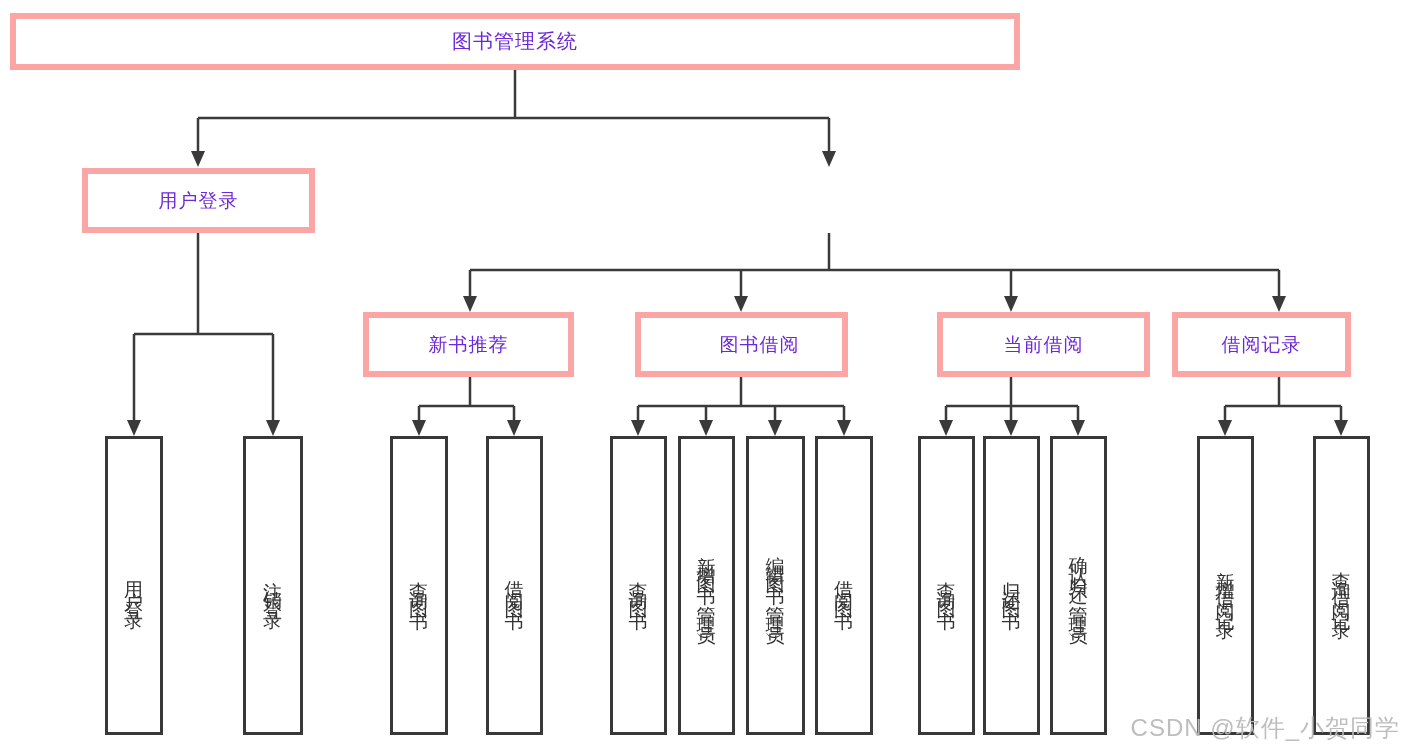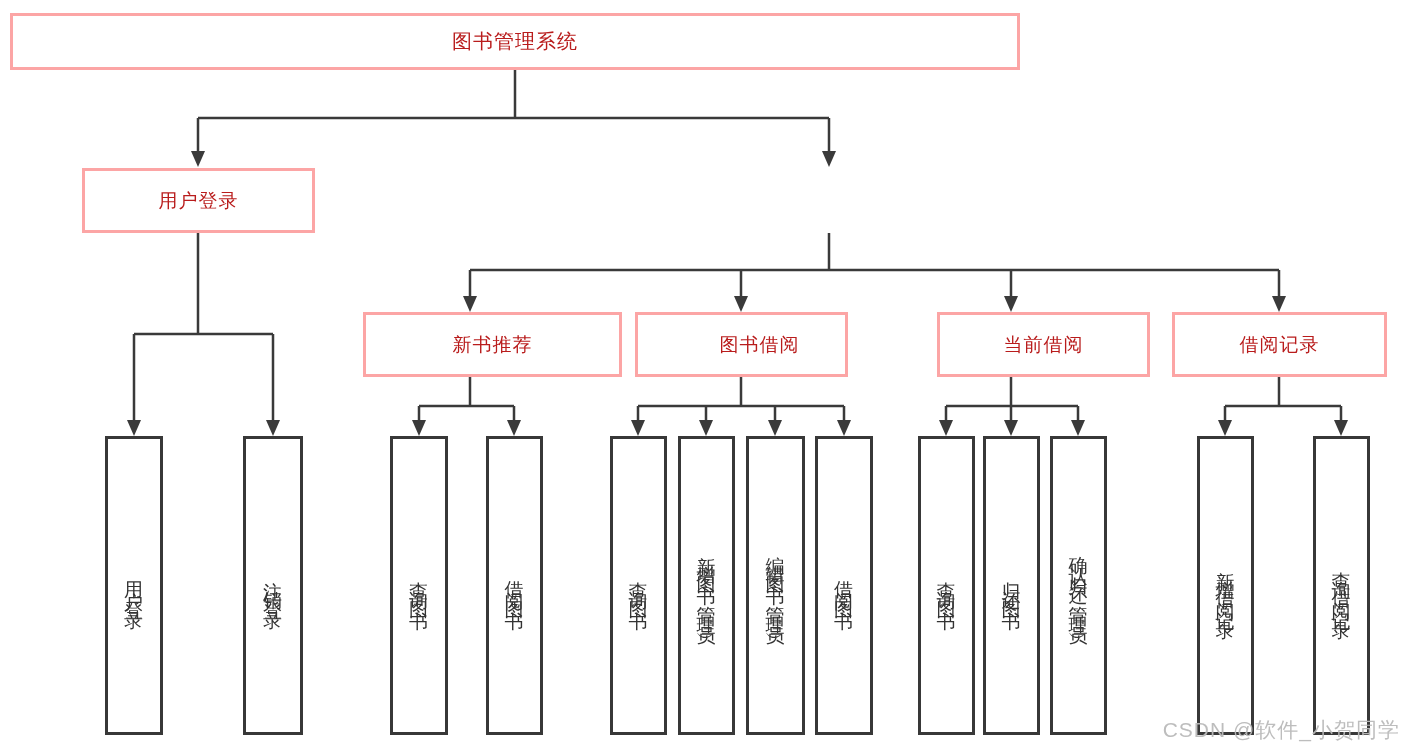--- a/index.html
+++ b/index.html
@@ -18,28 +18,28 @@
   }
   .connectors {
     position: absolute;
     left: 0;
     top: 0;
     pointer-events: none;
   }
   .node {
     position: absolute;
     background: #ffffff;
-    border: 3px solid #fca5a5;
+    border: 6px solid #fca5a5;
     box-sizing: border-box;
     display: flex;
     align-items: center;
     justify-content: center;
     font-size: 19px;
     letter-spacing: 1px;
-    color: #b91c1c;
+    color: #6d28d9;
     white-space: nowrap;
   }
   .node.root {
     font-size: 20px;
   }
   .leaf {
     position: absolute;
     top: 436px;
     height: 299px;
     background: #ffffff;
@@ -52,21 +52,21 @@
     color: #333333;
     writing-mode: vertical-rl;
     text-orientation: mixed;
     letter-spacing: 10px;
     line-height: 1;
   }
   .watermark {
     position: absolute;
     right: 5px;
     bottom: 3px;
-    font-size: 21px;
+    font-size: 24px;
     color: rgba(185, 185, 185, 0.95);
     letter-spacing: 1px;
     white-space: nowrap;
   }
 </style>
 </head>
 <body>
 
 <div class="canvas">
 
@@ -104,24 +104,24 @@
       <path d="M1071,420 L1085,420 L1078,436 Z"></path>
       <path d="M1218,420 L1232,420 L1225,436 Z"></path>
       <path d="M1334,420 L1348,420 L1341,436 Z"></path>
     </g>
   </svg>
 
   <div class="node root" style="left:10px; top:13px; width:1010px; height:57px;">图书管理系统</div>
 
   <div class="node" style="left:82px; top:168px; width:233px; height:65px;">用户登录</div>
 
-  <div class="node" style="left:363px; top:312px; width:259px; height:65px;">新书推荐</div>
+  <div class="node" style="left:363px; top:312px; width:211px; height:65px;">新书推荐</div>
   <div class="node" style="left:635px; top:312px; width:213px; height:65px;padding-left:36px;">图书借阅</div>
   <div class="node" style="left:905px; top:312px; width:213px; height:65px;margin-left:32px;">当前借阅</div>
-  <div class="node" style="left:1172px; top:312px; width:215px; height:65px;">借阅记录</div>
+  <div class="node" style="left:1172px; top:312px; width:179px; height:65px;">借阅记录</div>
 
   <div class="leaf" style="left:105px; width:58px;">用户登录</div>
   <div class="leaf" style="left:243px; width:60px;">注销登录</div>
 
   <div class="leaf" style="left:390px; width:58px;">查询图书</div>
   <div class="leaf" style="left:486px; width:57px;">借阅图书</div>
 
   <div class="leaf" style="left:610px; width:57px;">查询图书</div>
   <div class="leaf" style="left:678px; width:57px;">新增图书（管理员）</div>
   <div class="leaf" style="left:746px; width:59px;">编辑图书（管理员）</div>

